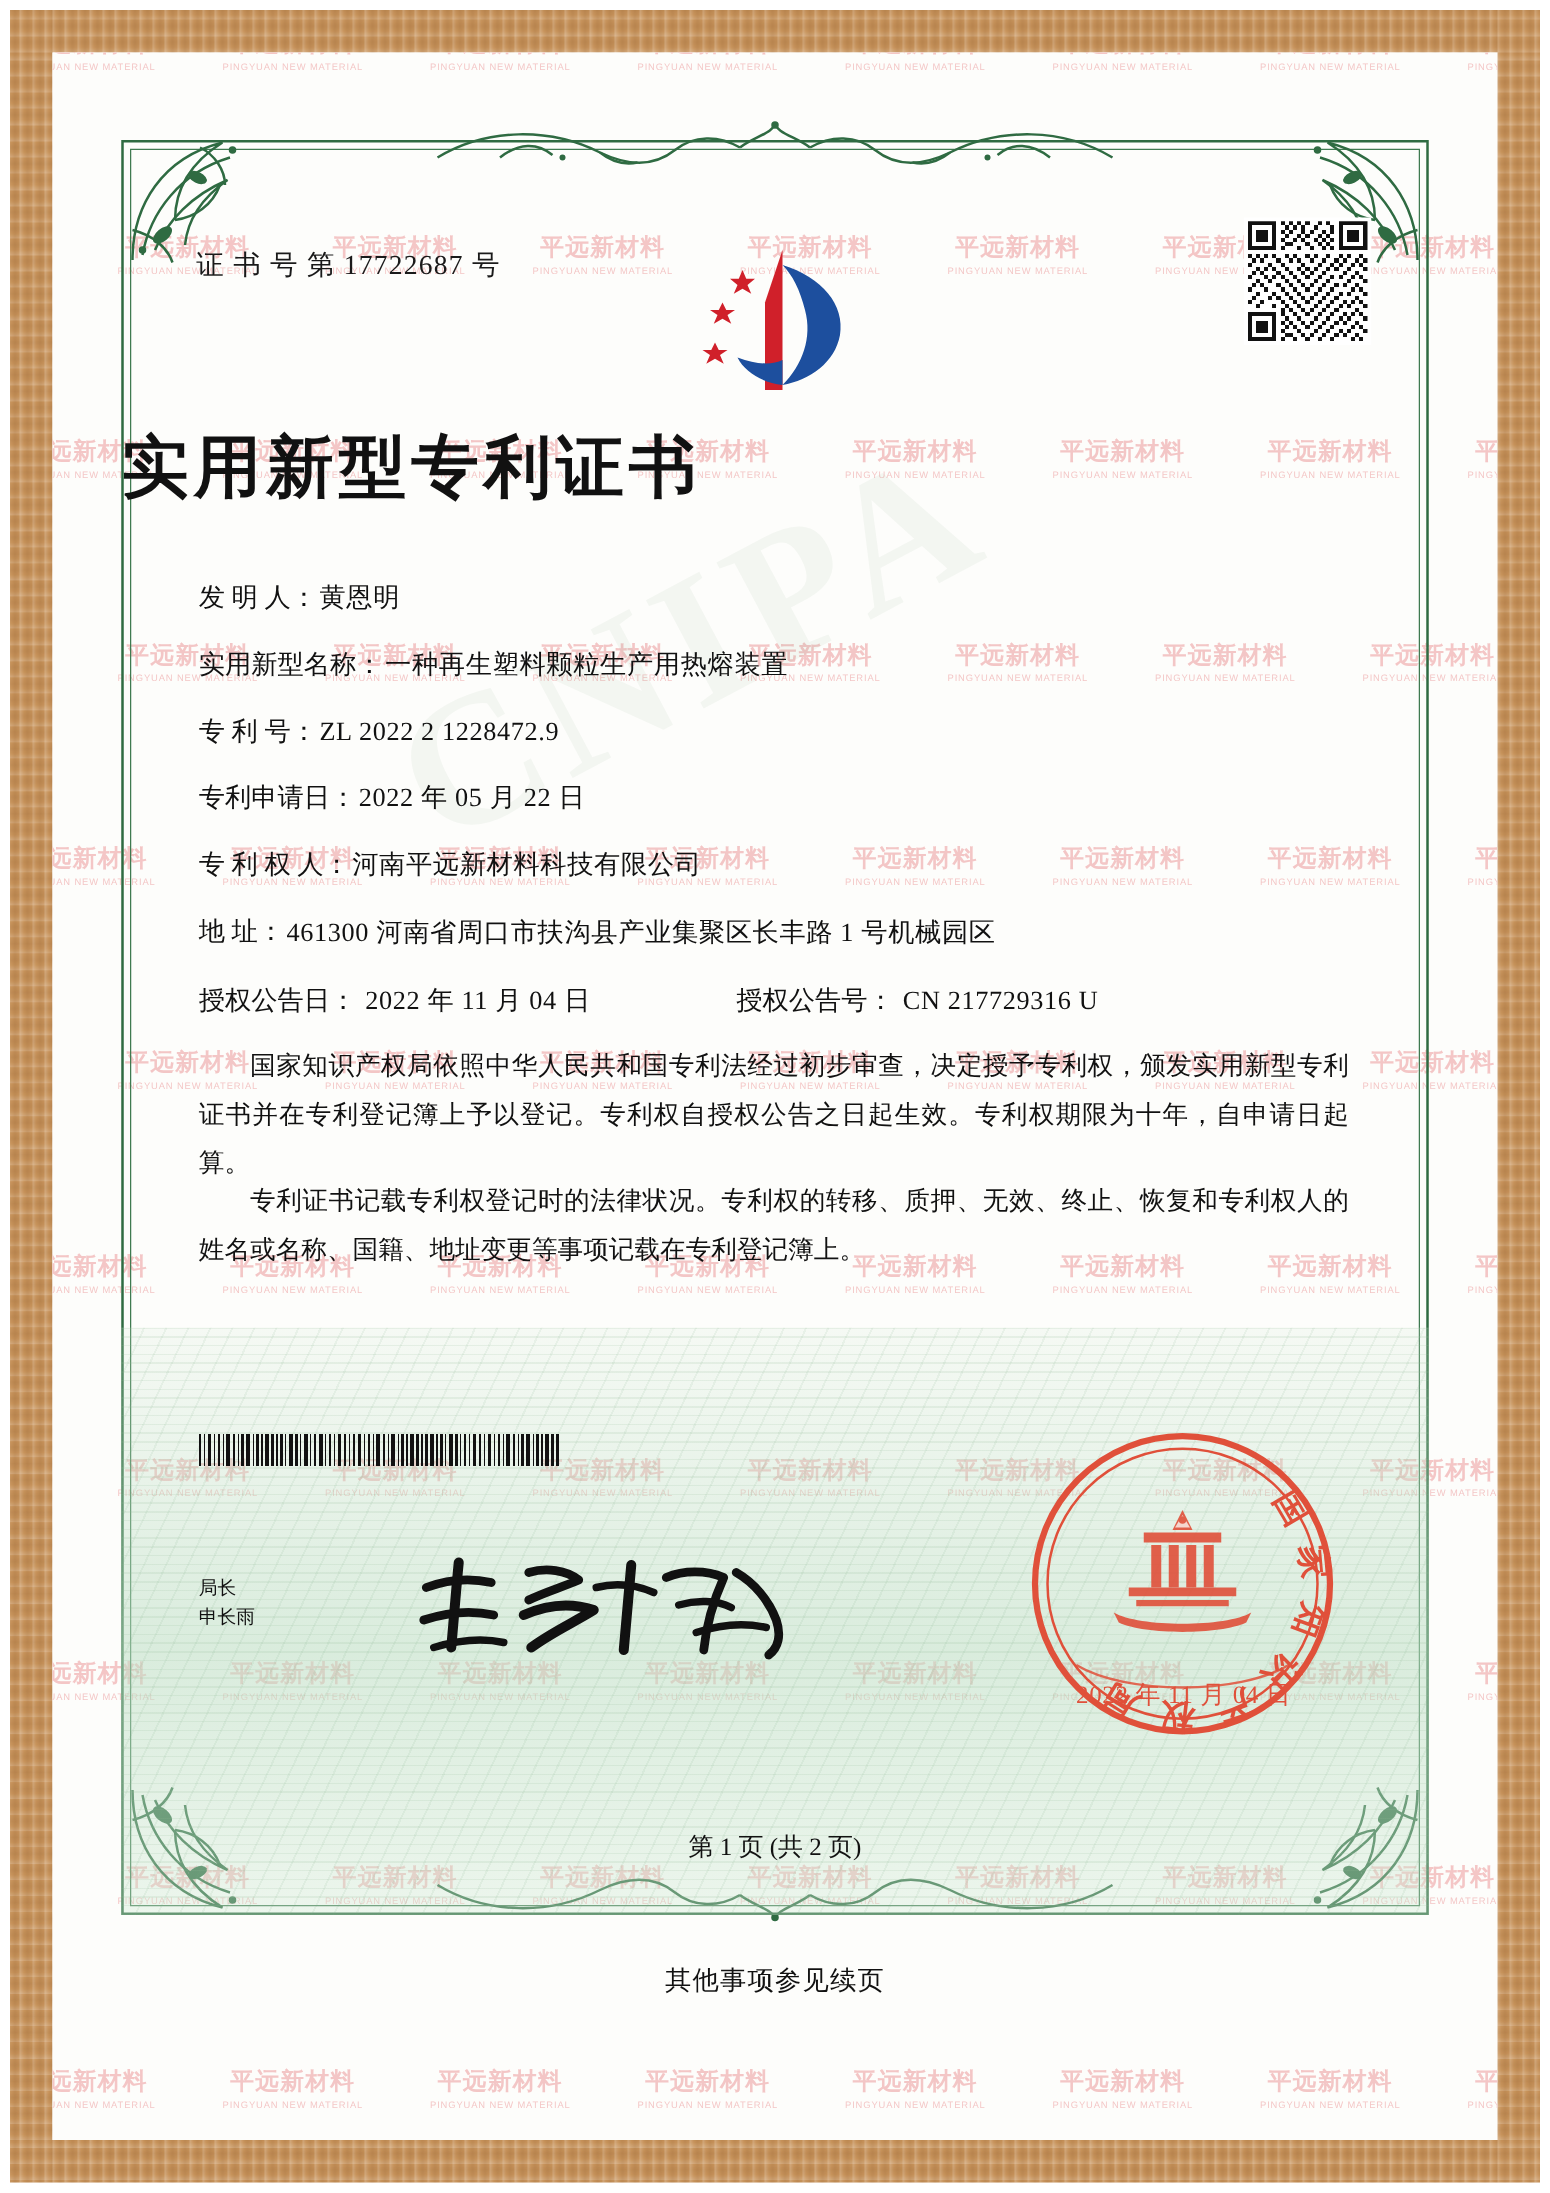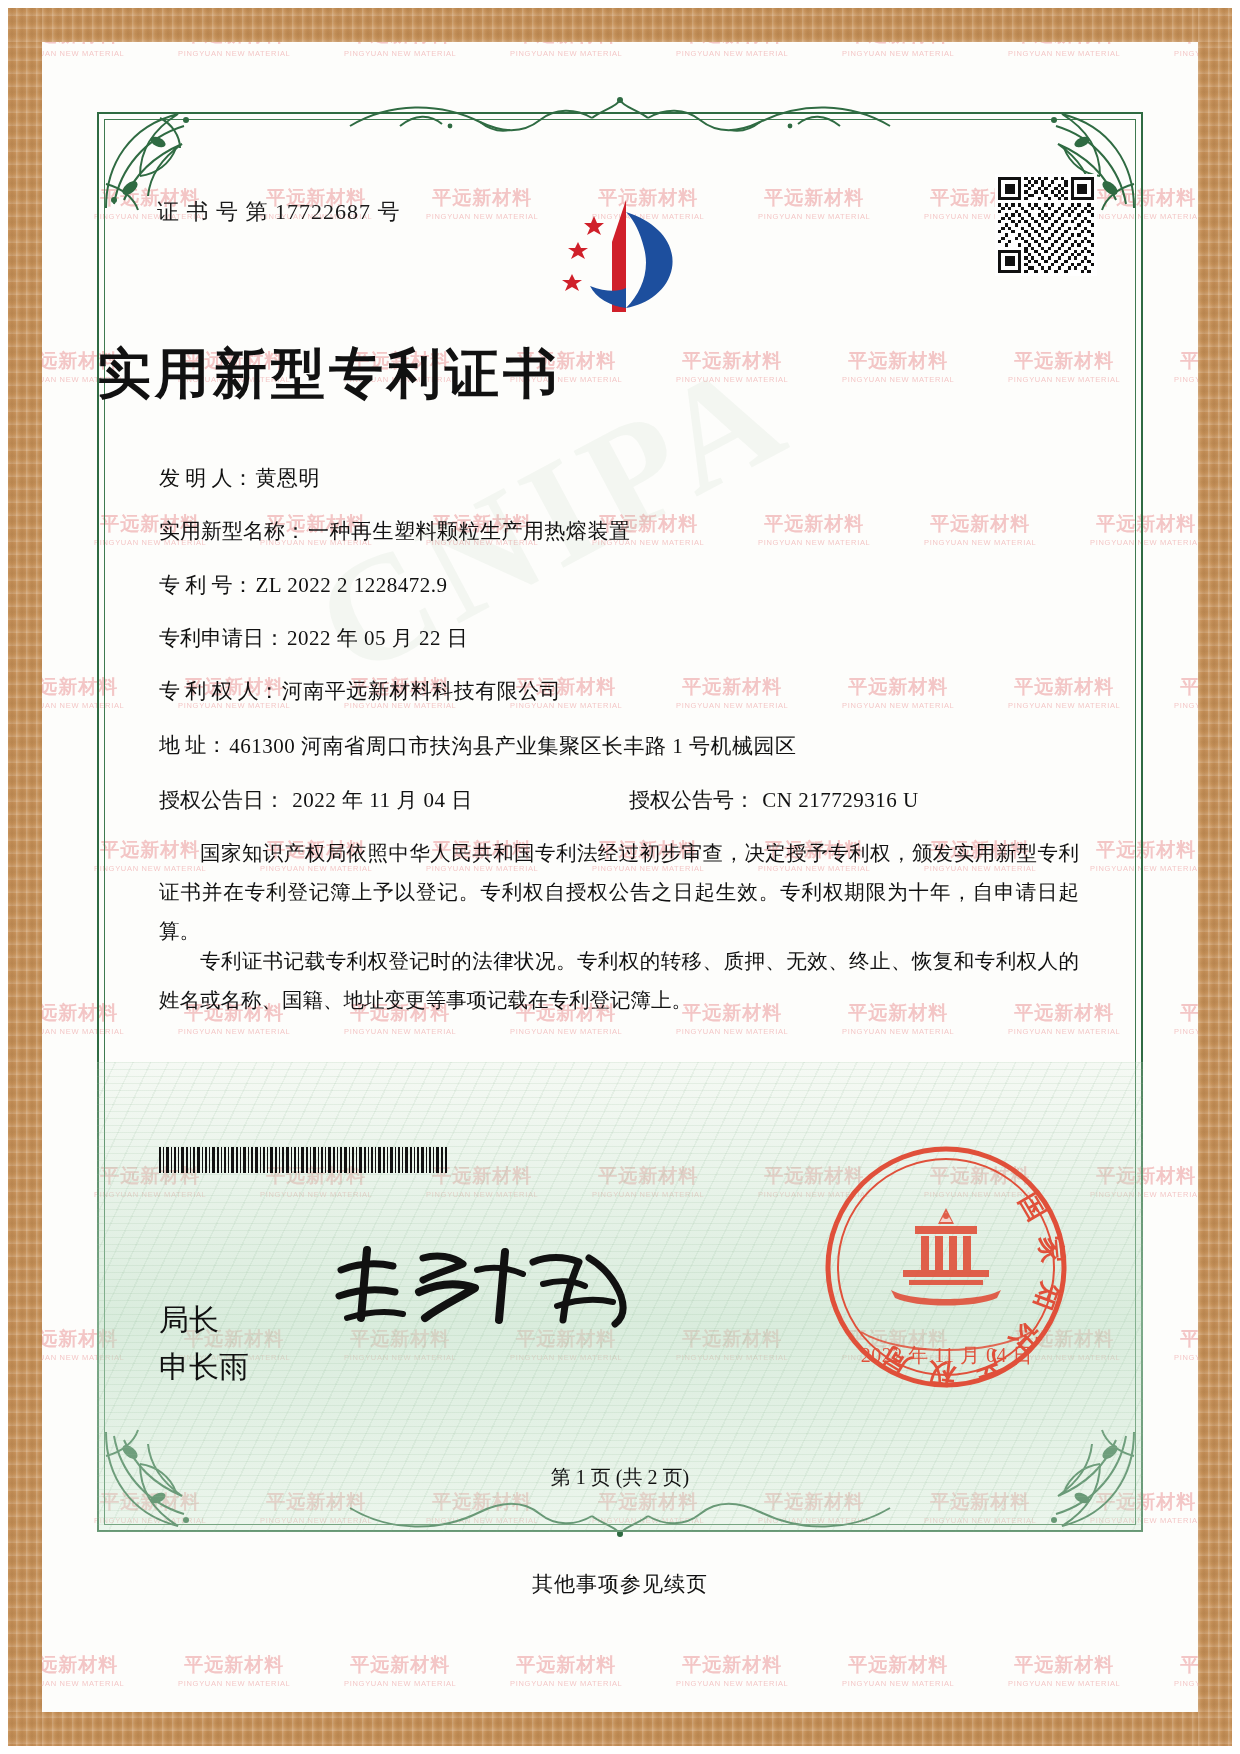--- a/index.html
+++ b/index.html
@@ -237,21 +237,20 @@
   .field-row.addr { white-space: normal; }
   .field-row.addr .field-value {
     max-width: 690px;
     line-height: 1.45;
   }
 
   .two-col {
     display: flex;
     margin-bottom: 28px;
     white-space: nowrap;
-    gap: 40px;
   }
   .two-col .col-a { width: 430px; }
   .two-col .col-b { }
 
   .para {
     position: absolute;
     left: 62px;
     width: 920px;
     font-size: 20.5px;
     line-height: 1.9;
@@ -295,24 +294,23 @@
     left: 62px;
     top: 1035px;
     width: 290px;
     height: 26px;
   }
 
   .sig-label {
     position: absolute;
     left: 62px;
     top: 1148px;
-    font-size: 30px;
+    font-size: 15px;
     line-height: 1.55;
     color: #111;
-    margin-top: 37px;
   }
   .signature {
     position: absolute;
     left: 230px;
     top: 1128px;
     width: 320px;
     height: 90px;
     color: #111;
   }
 

